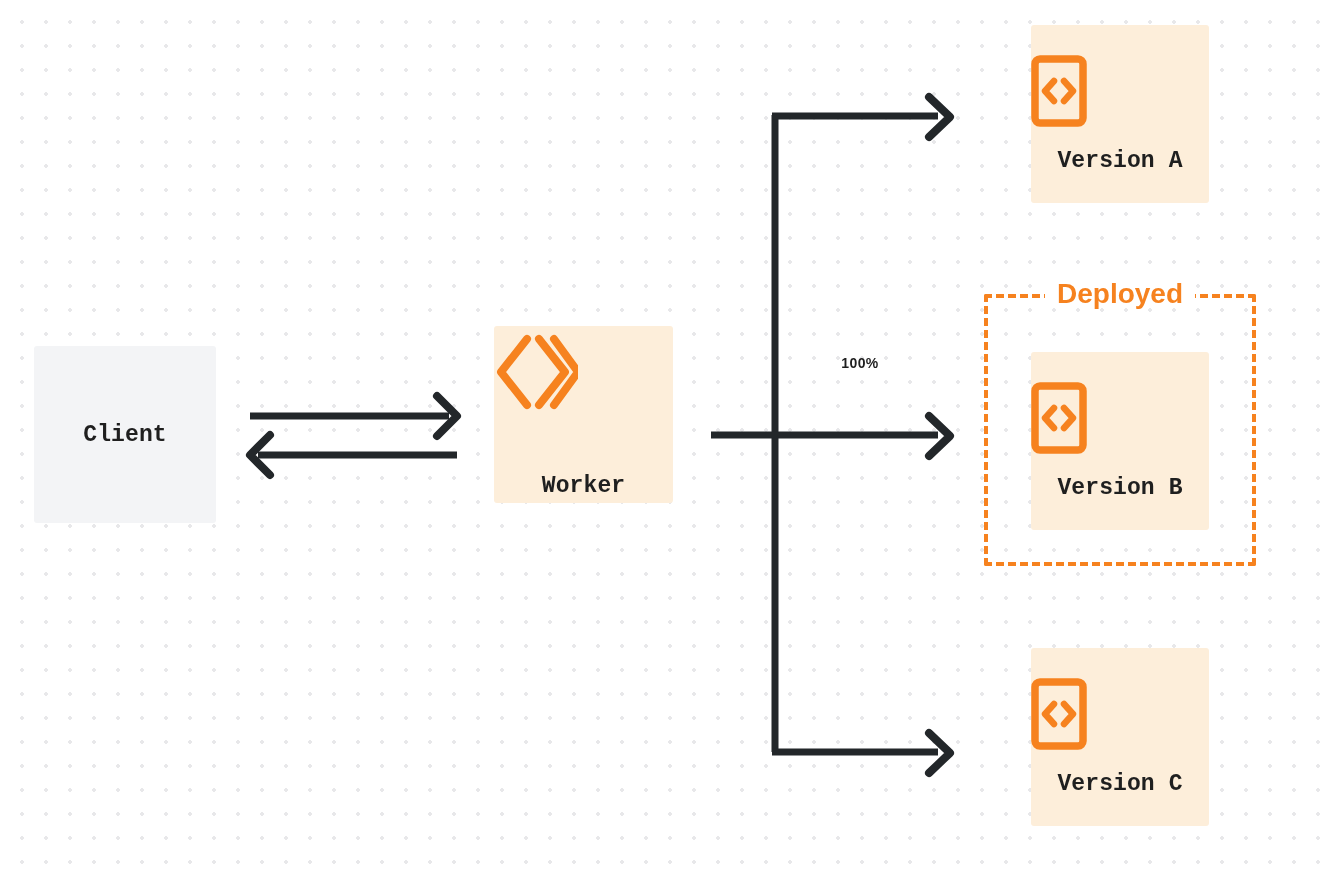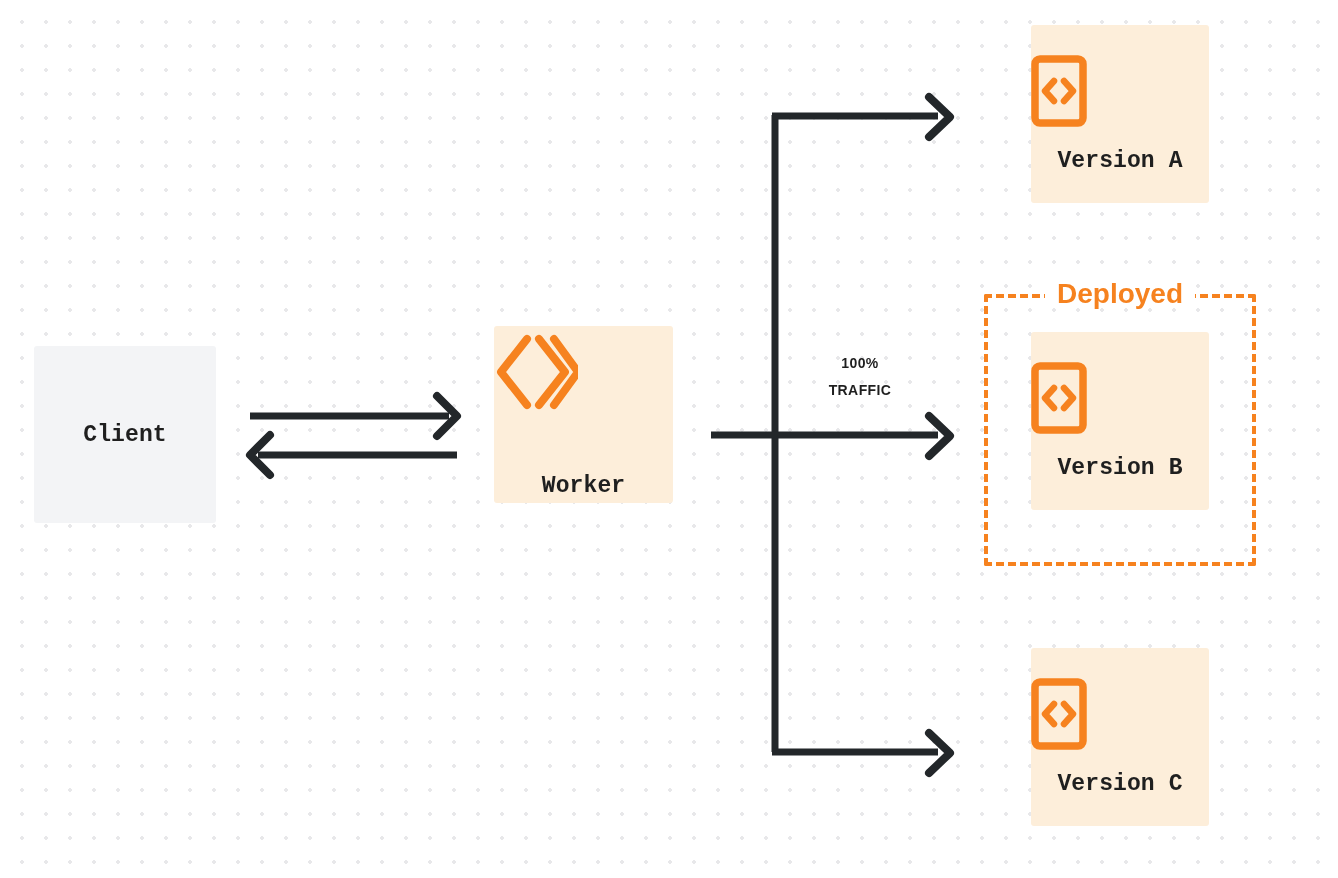--- a/index.html
+++ b/index.html
@@ -62,21 +62,21 @@
   #worker-node .node-label { margin-top: 0; }
 
   
   .version-node {
     left: 1031px;
     width: 178px;
     height: 178px;
     background: #fdeeda;
   }
   #version-a-node { top: 25px; }
-  #version-b-node { top: 332px; }
+  #version-b-node { top: 352px; }
   #version-c-node { top: 648px; }
   .version-node .code-icon { margin-bottom: 16px; }
 
   
   #deployed-region {
     position: absolute;
     left: 984px;
     top: 294px;
     width: 272px;
     height: 272px;
@@ -154,21 +154,20 @@
     </g>
 
     <g>
       <line x1="772" y1="752" x2="938" y2="752" stroke="#23272a" stroke-width="7" stroke-linecap="butt"></line>
       <polyline points="929,733 950,753 929,773" stroke="#23272a" stroke-width="8" stroke-linecap="round" stroke-linejoin="round" fill="none"></polyline>
     </g>
   </svg>
 
   <div id="traffic-label">
     <div>100%</div>
-    <div>TRAFFIC</div>
   </div>
 
   <div class="node" id="client-node">
     <span class="node-label">Client</span>
   </div>
 
   <div class="node" id="worker-node">
     <span class="worker-logo">
       <svg width="84" height="82" viewBox="0 0 84 82" fill="none">
         <path d="M33 8 L7 41 L33 74" stroke="#f6821f" stroke-width="8" stroke-linecap="round" stroke-linejoin="round" fill="none"></path>

